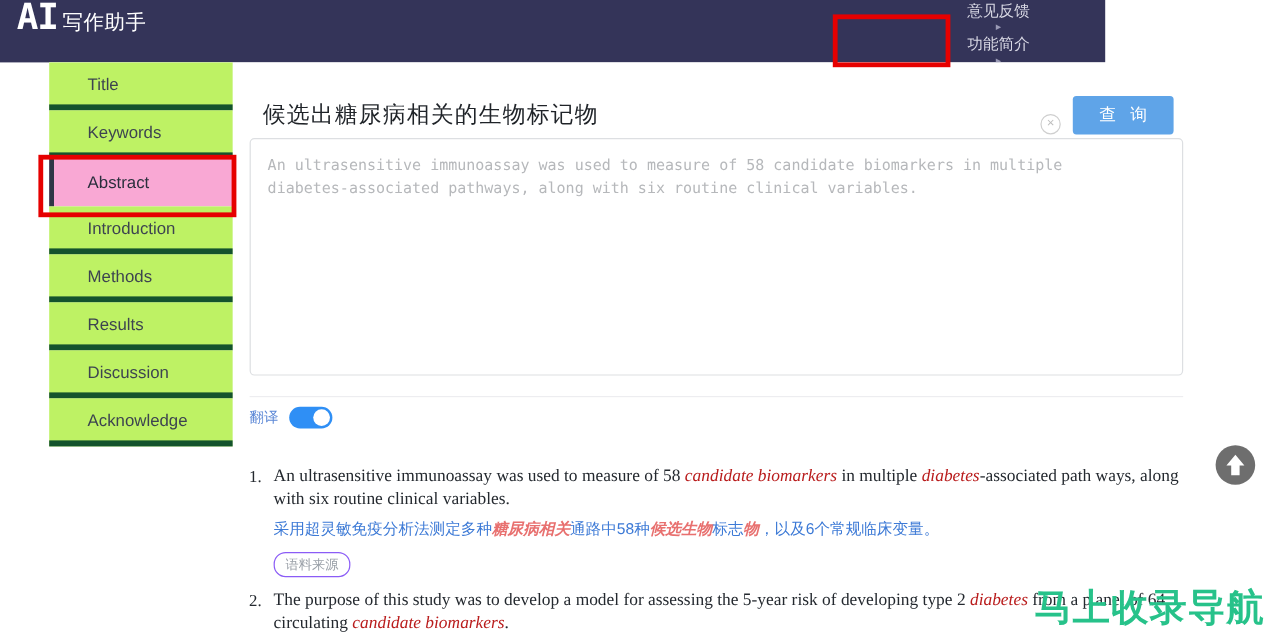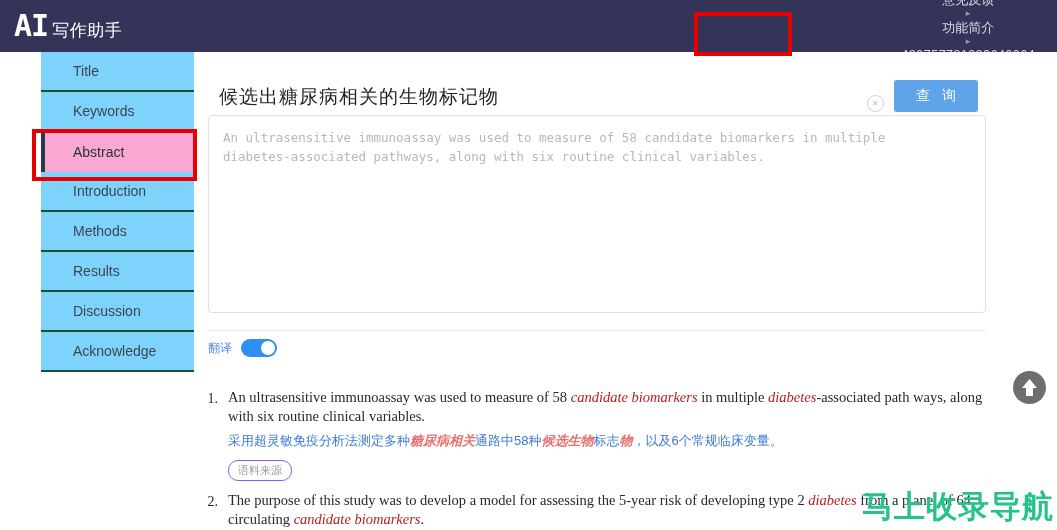--- a/index.html
+++ b/index.html
@@ -8,25 +8,24 @@
     height: 530px;
     overflow: hidden;
     background: #ffffff;
     font-family: "Liberation Sans", sans-serif;
   }
 
   
   .header {
     position: absolute;
     top: 0; left: 0;
-    width: 1057px;
+    width: 921px;
     height: 52px;
     background: #343459;
     display: flex;
-    align-items: center;
     justify-content: space-between;
   }
   .logo-wrap {
     display: flex;
     align-items: baseline;
     padding-left: 14px;
   }
   .logo-ai {
     font-family: "DejaVu Sans Mono", monospace;
     font-size: 30px;
@@ -67,22 +66,22 @@
     height: 478px;
     background: #ffffff;
   }
   .side-item {
     height: 40px;
     display: flex;
     align-items: center;
     padding-left: 32px;
     font-size: 14px;
     color: #3d4450;
-    border-bottom: 2px solid #14532d;
-    background: #7dd3fc;
+    border-bottom: 5px solid #14532d;
+    background: #bef264;
     position: relative;
     cursor: pointer;
   }
   .side-item.active {
     background: #f9a8d4;
     color: #2a2f3d;
     border-bottom: none;
   }
   .side-item.active::before {
     content: "";

